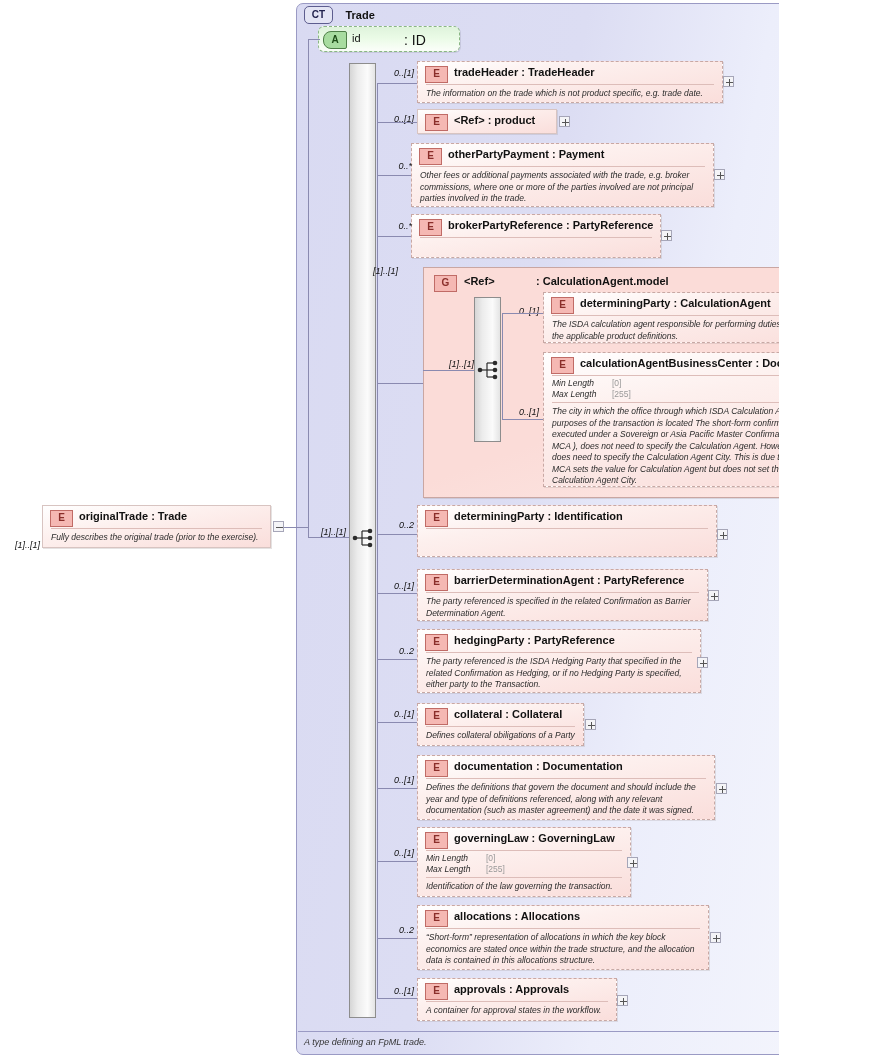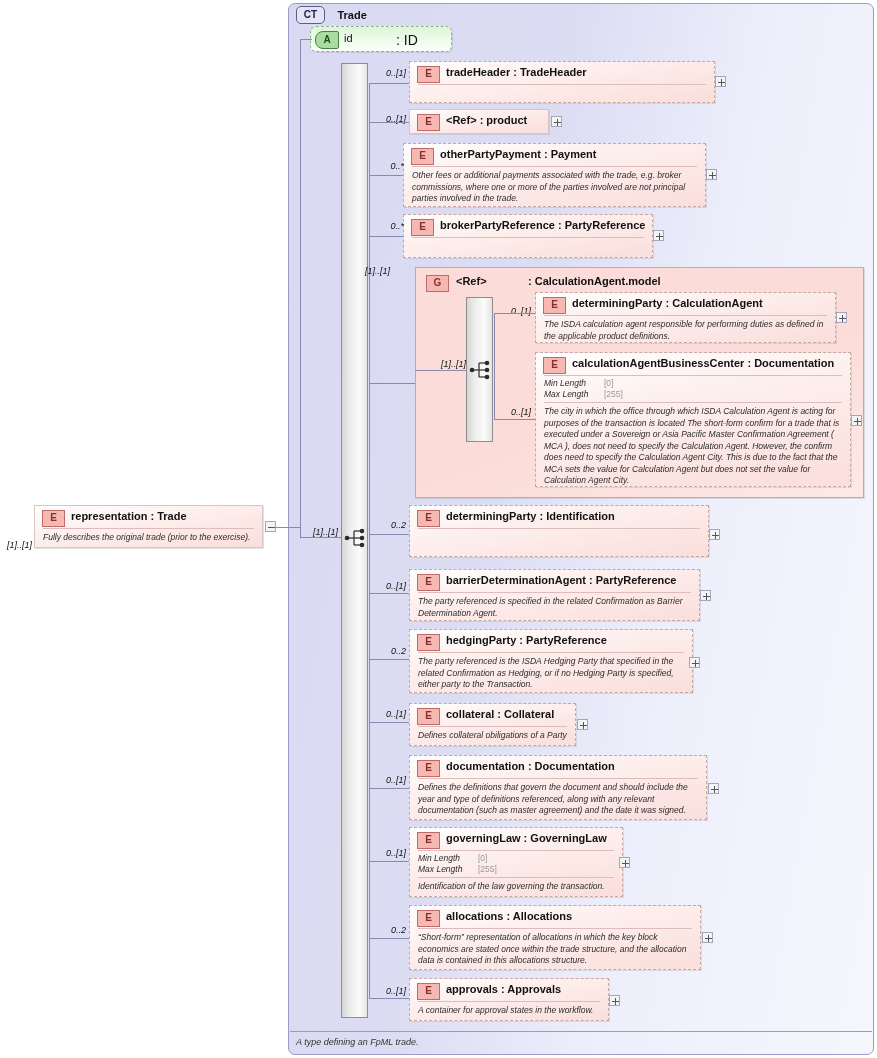--- a/index.html
+++ b/index.html
@@ -1,17 +1,17 @@
 <!DOCTYPE html>
 <html><head>
 <meta charset="utf-8">
 <style>
   html,body{margin:0;padding:0;background:#ffffff;}
   body{font-family:"Liberation Sans", sans-serif;}
-  #canvas{position:relative;width:877px;height:1058px;overflow:hidden;background:#fff;}
+  #canvas{position:relative;width:771px;height:1058px;overflow:hidden;background:#fff;margin-left:8px;}
 
   
   .abs{position:absolute;box-sizing:border-box;}
 
   
   .ct-box{
     left:288px;top:3px;width:586px;height:1052px;
     background:linear-gradient(100deg,#d9daf2 0%,#dcddf3 38%,#eceefb 62%,#f6f7fd 100%);
     border:1px solid #9a9ac4;border-radius:7px;
   }
@@ -143,21 +143,21 @@
     <span class="attr-type">: ID</span>
   </div>
 
   <div class="abs line-v" style="left:300px;top:39px;height:498px;"></div>
   <div class="abs line-h" style="left:300px;top:39px;width:12px;"></div>
   <div class="abs line-h" style="left:300px;top:537px;width:42px;"></div>
 
   <div class="abs orig-box">
     <div class="el-head">
       <span class="e-badge">E</span>
-      <span class="el-title">representation : Trade</span>
+      <span class="el-title">originalTrade : Trade</span>
     </div>
     <div class="el-rule"></div>
     <div class="el-doc">Fully describes the original trade (prior to the exercise).</div>
   </div>
   <div class="abs card" style="left:2px;top:540px;width:30px;">[1]..[1]</div>
   <div class="abs pm" style="left:265px;top:521px;"></div>
   <div class="abs line-h" style="left:276px;top:527px;width:24px;"></div>
 
   <div class="abs seqbar seqbar-main"></div>
   <div class="abs card" style="left:304px;top:527px;width:34px;">[1]..[1]</div>
@@ -176,20 +176,21 @@
   </div>
 
   <div class="abs line-v" style="left:369px;top:83px;height:915px;"></div>
 
   <div class="abs el" style="left:409px;top:61px;width:306px;height:42px;">
     <div class="el-head">
       <span class="e-badge">E</span>
       <span class="el-title">tradeHeader : TradeHeader</span>
     </div>
     <div class="el-rule"></div>
+    <div class="el-doc">The information on the trade which is not product specific, e.g. trade date.</div>
   </div>
   <div class="abs card" style="left:378px;top:68px;width:28px;">0..[1]</div>
   <div class="abs line-h" style="left:369px;top:83px;width:40px;"></div>
   <div class="abs pm plus" style="left:715px;top:76px;"></div>
 
   <div class="abs el solid" style="left:409px;top:109px;width:140px;height:25px;">
     <div class="el-head">
       <span class="e-badge">E</span>
       <span class="el-title">&lt;Ref&gt;        : product</span>
     </div>

